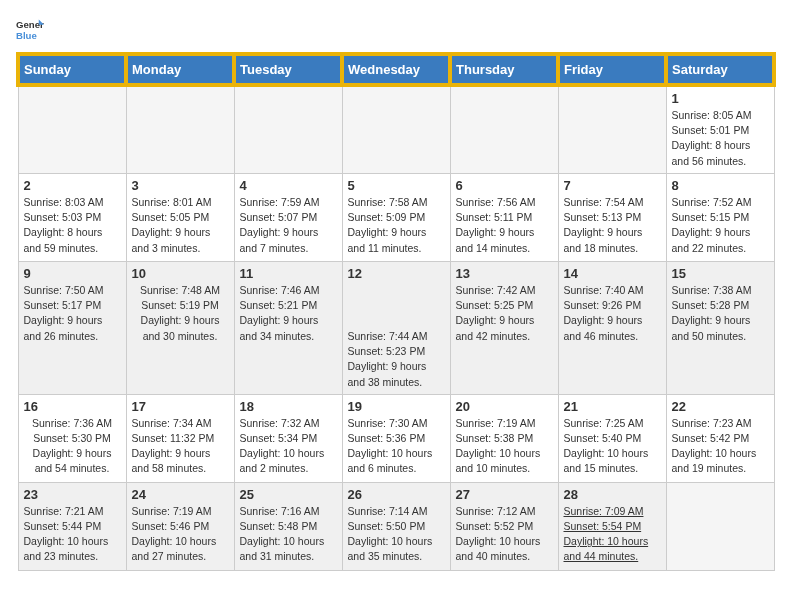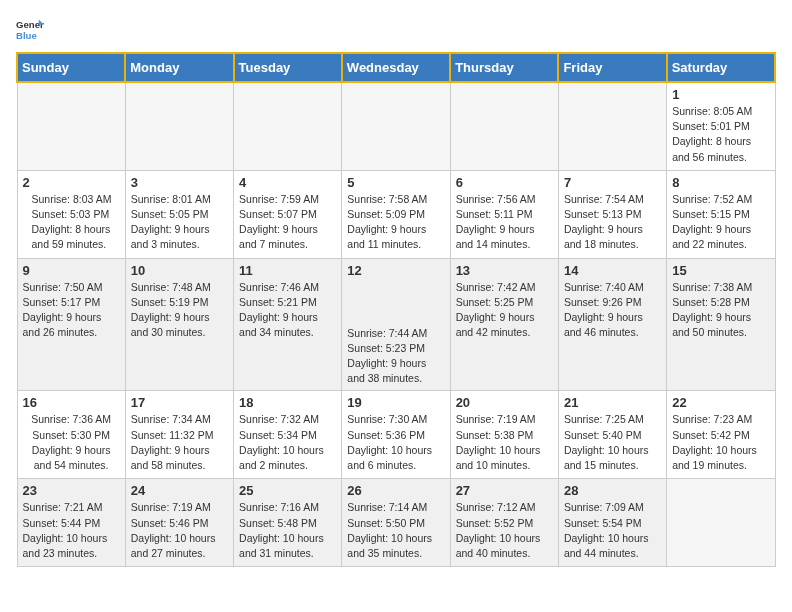--- a/index.html
+++ b/index.html
@@ -42,21 +42,21 @@
       border-collapse: collapse;
       table-layout: fixed;
     }
     th {
       background-color: #3a7bbf;
       color: white;
       font-size: 13px;
       font-weight: bold;
       padding: 6px 4px;
       text-align: left;
-      border: 2px solid #eab308;
+      border: 4px solid #eab308;
     }
     td {
       border: 1px solid #ccc;
       vertical-align: top;
       padding: 4px 5px;
       font-size: 10.5px;
       color: #333;
       height: 88px;
       background: #fff;
     }
@@ -117,21 +117,21 @@
           <span class="day-num">1</span>
           <div class="day-info" style="white-space: pre-line;">Sunrise: 8:05 AM
 Sunset: 5:01 PM
 Daylight: 8 hours
 and 56 minutes.</div>
         </td>
       </tr>
       <tr>
         <td>
           <span class="day-num">2</span>
-          <div class="day-info" style="white-space: pre-line; margin-left: 9px;">Sunrise: 8:03 AM
+          <div class="day-info" style="white-space: pre-line;">Sunrise: 8:03 AM
 Sunset: 5:03 PM
 Daylight: 8 hours
 and 59 minutes.</div>
         </td>
         <td>
           <span class="day-num">3</span>
           <div class="day-info" style="white-space: pre-line;">Sunrise: 8:01 AM
 Sunset: 5:05 PM
 Daylight: 9 hours
 and 3 minutes.</div>
@@ -175,21 +175,21 @@
       <tr>
         <td class="shaded">
           <span class="day-num">9</span>
           <div class="day-info" style="white-space: pre-line;">Sunrise: 7:50 AM
 Sunset: 5:17 PM
 Daylight: 9 hours
 and 26 minutes.</div>
         </td>
         <td class="shaded">
           <span class="day-num">10</span>
-          <div class="day-info" style="white-space: pre-line;">Sunrise: 7:48 AM
+          <div class="day-info" style="white-space: pre-line; text-align: center;">Sunrise: 7:48 AM
 Sunset: 5:19 PM
 Daylight: 9 hours
 and 30 minutes.</div>
         </td>
         <td class="shaded">
           <span class="day-num">11</span>
           <div class="day-info" style="white-space: pre-line;">Sunrise: 7:46 AM
 Sunset: 5:21 PM
 Daylight: 9 hours
 and 34 minutes.</div>
@@ -305,21 +305,21 @@
         </td>
         <td class="shaded">
           <span class="day-num">27</span>
           <div class="day-info" style="white-space: pre-line;">Sunrise: 7:12 AM
 Sunset: 5:52 PM
 Daylight: 10 hours
 and 40 minutes.</div>
         </td>
         <td class="shaded">
           <span class="day-num">28</span>
-          <div class="day-info" style="white-space: pre-line;">Sunrise: 7:09 AM
+          <div class="day-info" style="white-space: pre-line; text-decoration: underline;">Sunrise: 7:09 AM
 Sunset: 5:54 PM
 Daylight: 10 hours
 and 44 minutes.</div>
         </td>
         <td class="empty"></td>
       </tr>
     </tbody>
 </table>
 
 </body></html>

